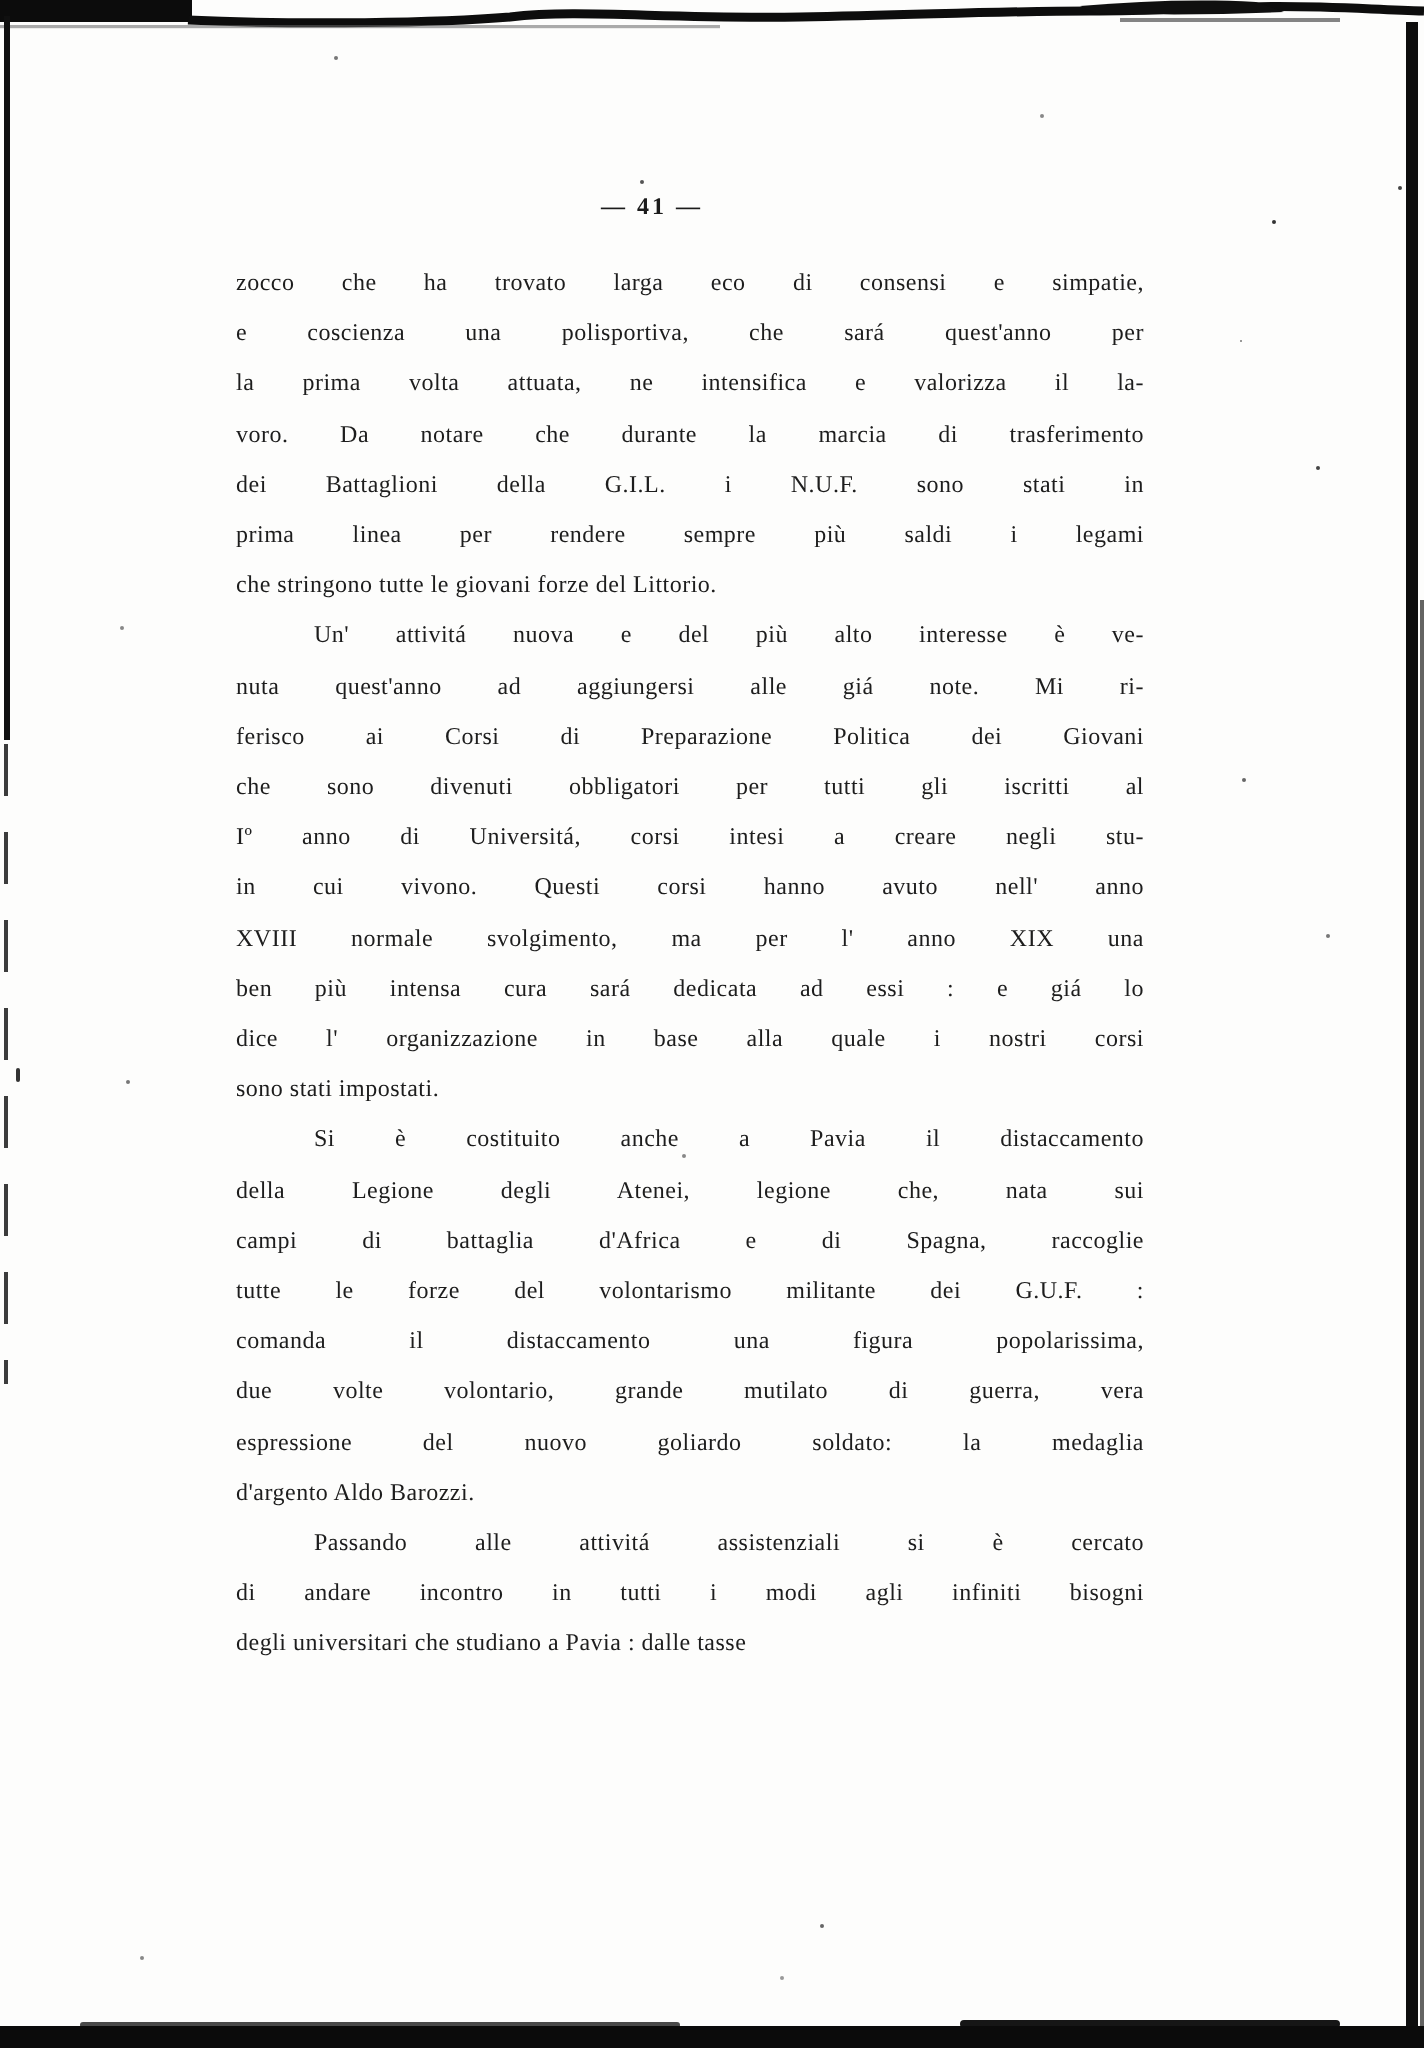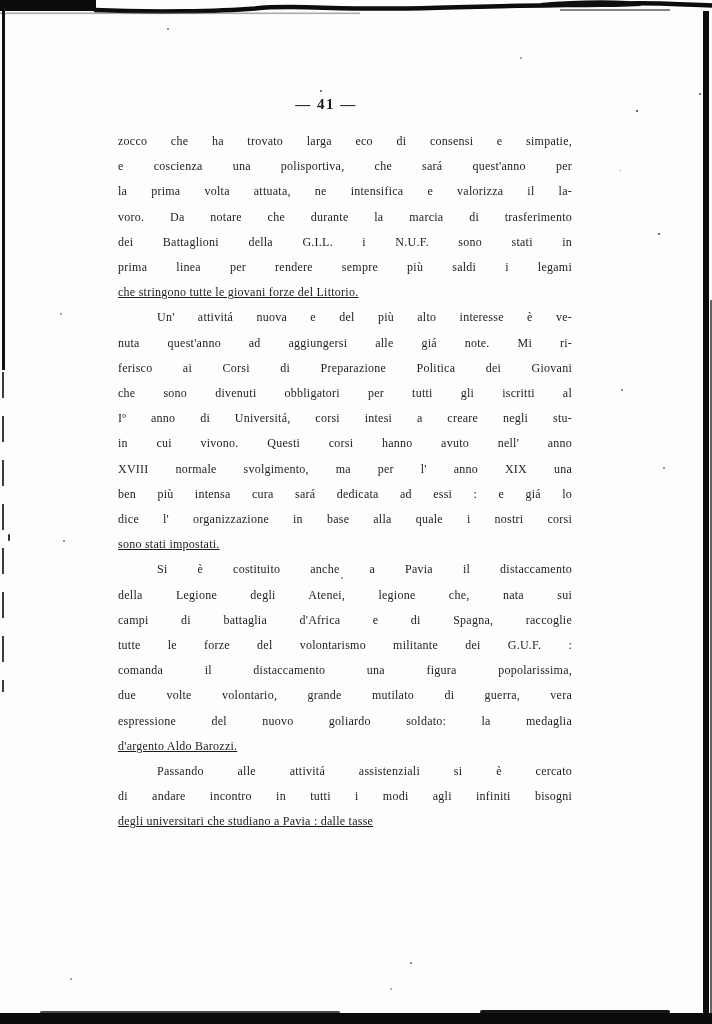--- a/index.html
+++ b/index.html
@@ -74,41 +74,41 @@
     border-radius: 2px;
     opacity: .8;
   }
   
   .page-number {
     position: absolute;
     left: 118px; top: 96px;
     width: 454px;
     transform: translateX(-19px);
     text-align: center;
-    font-size: 15px;
+    font-size: 12px;
     font-weight: 700;
     letter-spacing: 1.5px;
     color: #1b1b1b;
   }
   
   .text-block {
     position: absolute;
     left: 118px; top: 129px;
     width: 454px;
     font-size: 12px;
     line-height: 25.2px;
     color: #1d1d1d;
     letter-spacing: 0.25px;
   }
   .para { margin: 0; }
   .line {
     text-align: justify;
     text-align-last: justify;
   }
-  .line.last { text-align-last: left; text-decoration: underline; }
+  .line.last { text-align-last: left; }
   .para.indent .line:first-child { text-indent: 39px; }
   
   .speck {
     position: absolute;
     border-radius: 50%;
     background: #555;
   }
 </style>
 </head>
 <body>

